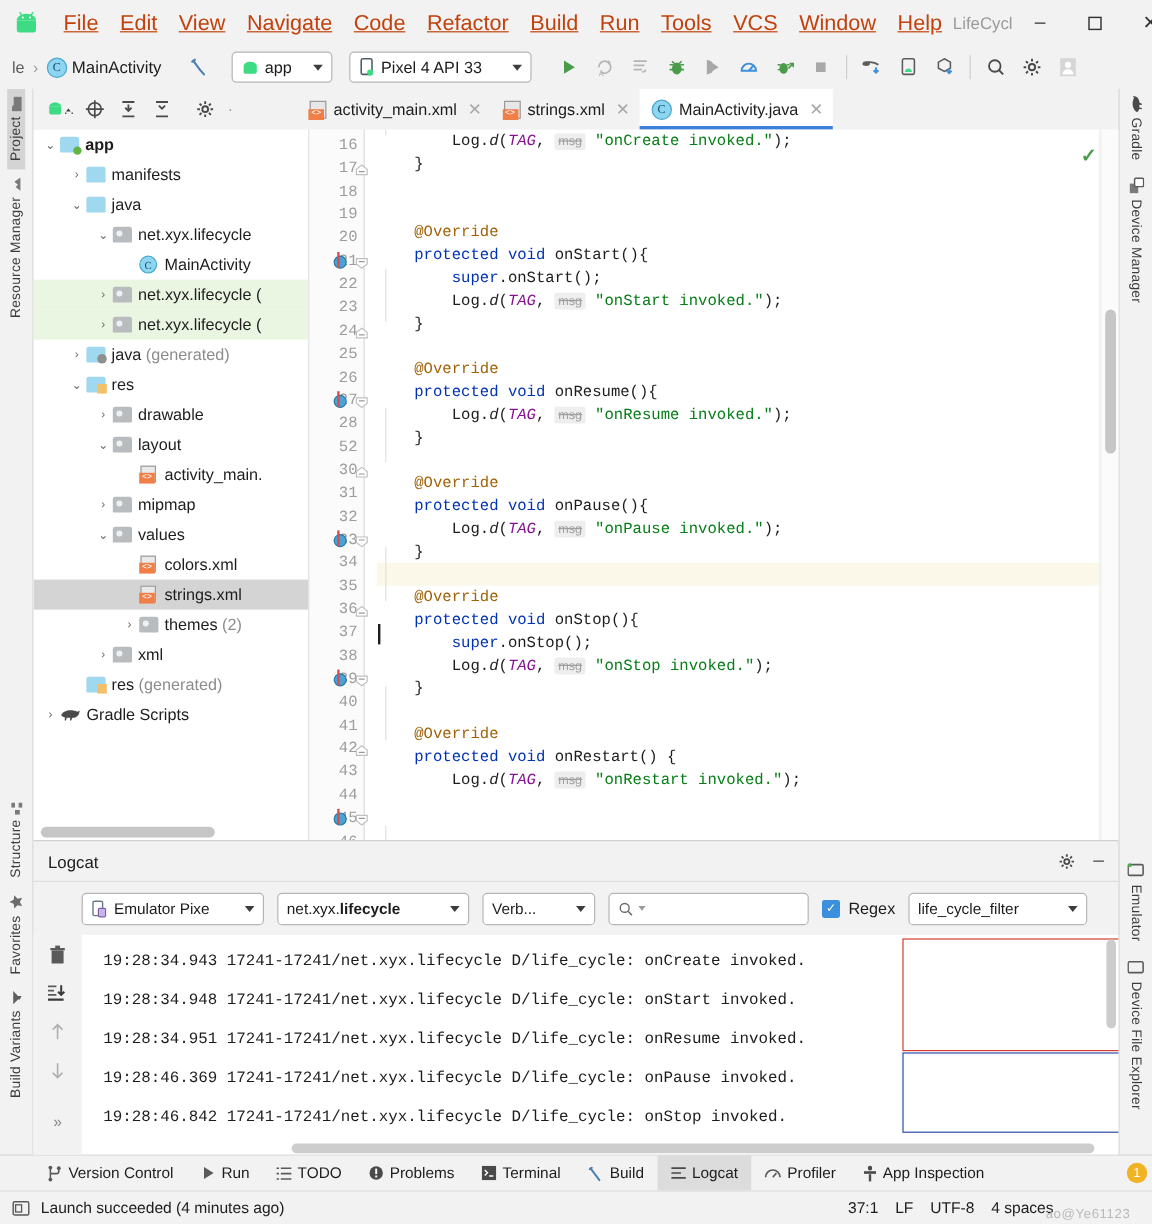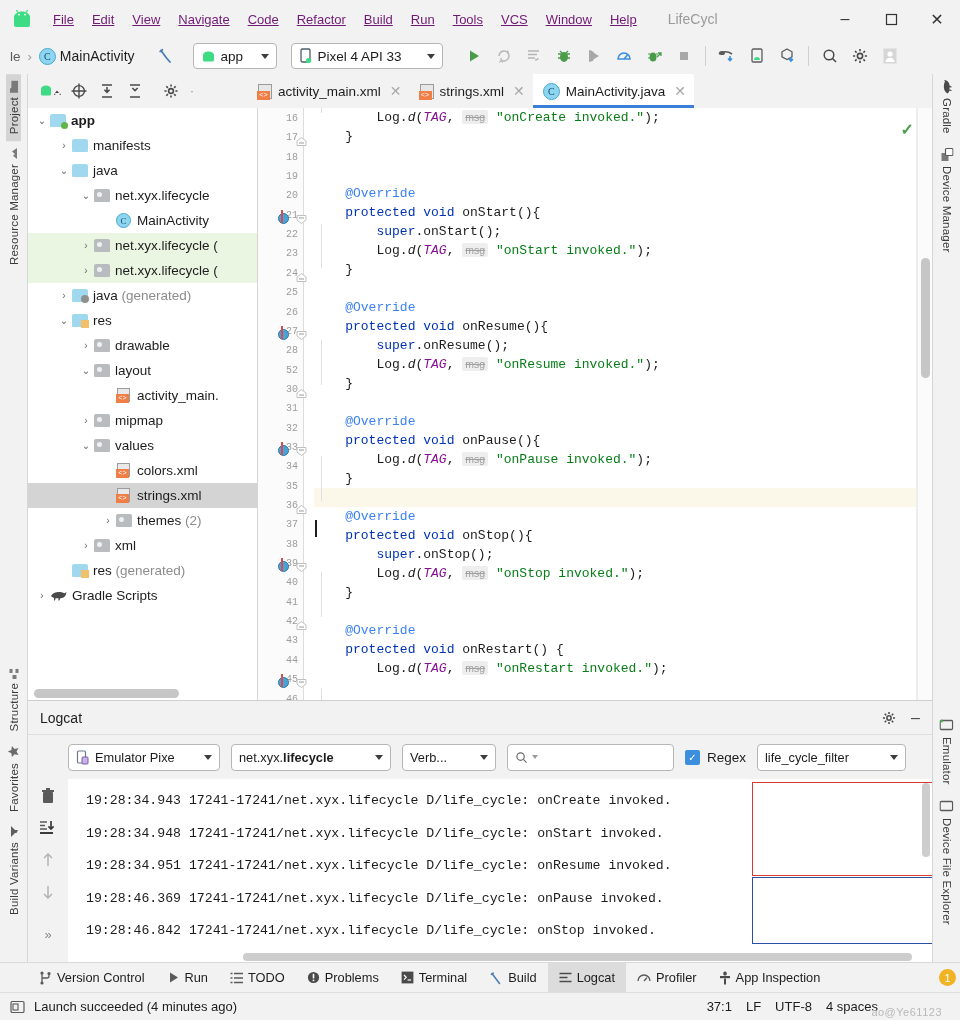--- a/index.html
+++ b/index.html
@@ -10,24 +10,24 @@
   }
   .app{ position:relative; width:960px; height:1020px; display:flex; flex-direction:column; background:#f2f2f2; }
 
   
   .menubar{
     height:38px; display:flex; align-items:center; gap:0px;
     background:#f2f2f2; padding-left:10px; flex:0 0 38px;
   }
   .droid-logo{ width:24px; height:22px; position:relative; margin-right:10px; }
   .menu-item{
-    padding:3px 9px; font-size:13px; color:#701a75; cursor:default; white-space:nowrap;
+    padding:3px 9px; font-size:18px; color:#c2410c; cursor:default; white-space:nowrap;
   }
   .menu-item u{ text-decoration:underline; }
-  .proj-name{ margin-left:22px; color:#9a9a9a; font-size:14px; }
+  .proj-name{ color:#9a9a9a; font-size:14px; }
   .win-ctrl{ margin-left:auto; display:flex; align-items:center; }
   .win-btn{ width:46px; height:38px; display:flex; align-items:center; justify-content:center; font-size:16px; color:#333; }
 
   
   .navbar{
     height:36px; flex:0 0 36px; display:flex; align-items:center;
     background:#f2f2f2; padding:0 6px 0 0; gap:4px;
   }
   .crumb{ font-size:13.5px; color:#5c5c5c; }
   .crumb-sep{ color:#9b9b9b; margin:0 3px; }
@@ -109,34 +109,34 @@
   .xic{ width:15px;height:15px;position:relative;margin-right:6px;flex:0 0 15px; }
   .xic .pg{ position:absolute;top:0;left:1px;width:13px;height:14px;background:#e9e9e9;border:1px solid #9c9c9c; }
   .xic .tag{ position:absolute;left:0;bottom:0;width:13px;height:9px;background:#f07e47;color:#fff;
     font-size:7px;line-height:9px;text-align:center;font-family:"Liberation Mono",monospace;}
   .eleph{ width:17px;height:14px;margin-right:5px;flex:0 0 17px;color:#4a4a4a;font-size:13px;}
   .hscroll{ position:absolute; left:6px; bottom:2px; height:9px; width:145px; background:#c6c6c6; border-radius:5px; }
 
   
   .editor{ flex:1; background:#fff; position:relative; overflow:hidden; display:flex; min-width:0; }
   .gutter{ width:46px; flex:0 0 46px; background:#fbfbfb; position:relative; }
-  .lnum{ position:absolute; right:6px; font-size:10px; color:#9d9d9d; font-family:"Liberation Mono",monospace; }
+  .lnum{ position:absolute; right:6px; font-size:13px; color:#9d9d9d; font-family:"Liberation Mono",monospace; }
   .fmark{ position:absolute; left:38px; width:11px; height:11px; }
   .bpt{ position:absolute; left:20px; width:11px;height:11px;border-radius:50%;background:#4aa3d4;border:1.5px solid #2878a8;}
   .bpt:after{content:"";position:absolute;left:2px;top:-4px;width:1.5px;height:13px;background:#d94c4c;}
   .foldline{ position:absolute; left:45px; top:0; bottom:0; width:1px; background:#dcdcdc; }
   .code{
     flex:1; position:relative; font-family:"Liberation Mono", monospace; font-size:13px;
     line-height:19px; color:#1d1d1d; padding-left:10px; overflow:hidden;
   }
   .cl{ height:19px; white-space:pre; }
   .cl.cur{ background:#fbf8e9; }
   .ind{ position:absolute; width:1px; background:#e0e0e0; }
   .kw{ color:#0033b3; }
-  .ann{ color:#3b82f6; }
+  .ann{ color:#a16207; }
   .str{ color:#067d17; }
   .fld{ color:#871094; font-style:italic; }
   .mtd{ color:#1d1d1d; font-style:italic; }
   .hint{ background:#eeeeee; color:#a0a0a0; font-size:10.5px; padding:1px 3px; border-radius:2px;
     text-decoration:line-through; font-family:"Liberation Sans",sans-serif;}
   .caret-bar{ position:absolute; width:1.5px; height:17px; background:#1d1d1d; }
   .errstripe{ position:absolute; right:0; top:0; width:15px; bottom:0; background:#fbfbfb; border-left:1px solid #eee;}
   .okmark{ position:absolute; right:18px; top:12px; color:#4a9c4a; font-size:16px; font-weight:bold; }
   .vscroll{ position:absolute; right:2px; width:9px; background:#c6c6c6; border-radius:5px; }
   .edge{ position:absolute; top:0; bottom:0; width:1px; background:#eeeeee; }
@@ -697,21 +697,20 @@
               <div class="cl">&nbsp;</div>
               <div class="cl">&nbsp;</div>
               <div class="cl">&nbsp;&nbsp;&nbsp;&nbsp;<span class="ann">@Override</span></div>
               <div class="cl">&nbsp;&nbsp;&nbsp;&nbsp;<span class="kw">protected</span> <span class="kw">void</span> onStart(){</div>
               <div class="cl">&nbsp;&nbsp;&nbsp;&nbsp;&nbsp;&nbsp;&nbsp;&nbsp;<span class="kw">super</span>.onStart();</div>
               <div class="cl">&nbsp;&nbsp;&nbsp;&nbsp;&nbsp;&nbsp;&nbsp;&nbsp;Log.<span class="mtd">d</span>(<span class="fld">TAG</span>, <span class="hint">msg</span> <span class="str">"onStart invoked."</span>);</div>
               <div class="cl">&nbsp;&nbsp;&nbsp;&nbsp;}</div>
               <div class="cl">&nbsp;</div>
               <div class="cl">&nbsp;&nbsp;&nbsp;&nbsp;<span class="ann">@Override</span></div>
               <div class="cl">&nbsp;&nbsp;&nbsp;&nbsp;<span class="kw">protected</span> <span class="kw">void</span> onResume(){</div>
-              <div class="cl">&nbsp;&nbsp;&nbsp;&nbsp;&nbsp;&nbsp;&nbsp;&nbsp;<span class="kw">super</span>.onResume();</div>
               <div class="cl">&nbsp;&nbsp;&nbsp;&nbsp;&nbsp;&nbsp;&nbsp;&nbsp;Log.<span class="mtd">d</span>(<span class="fld">TAG</span>, <span class="hint">msg</span> <span class="str">"onResume invoked."</span>);</div>
               <div class="cl">&nbsp;&nbsp;&nbsp;&nbsp;}</div>
               <div class="cl">&nbsp;</div>
               <div class="cl">&nbsp;&nbsp;&nbsp;&nbsp;<span class="ann">@Override</span></div>
               <div class="cl">&nbsp;&nbsp;&nbsp;&nbsp;<span class="kw">protected</span> <span class="kw">void</span> onPause(){</div>
               <div class="cl">&nbsp;&nbsp;&nbsp;&nbsp;&nbsp;&nbsp;&nbsp;&nbsp;Log.<span class="mtd">d</span>(<span class="fld">TAG</span>, <span class="hint">msg</span> <span class="str">"onPause invoked."</span>);</div>
               <div class="cl">&nbsp;&nbsp;&nbsp;&nbsp;}</div>
               <div class="cl cur">&nbsp;</div>
               <div class="cl">&nbsp;&nbsp;&nbsp;&nbsp;<span class="ann">@Override</span></div>
               <div class="cl">&nbsp;&nbsp;&nbsp;&nbsp;<span class="kw">protected</span> <span class="kw">void</span> onStop(){</div>

